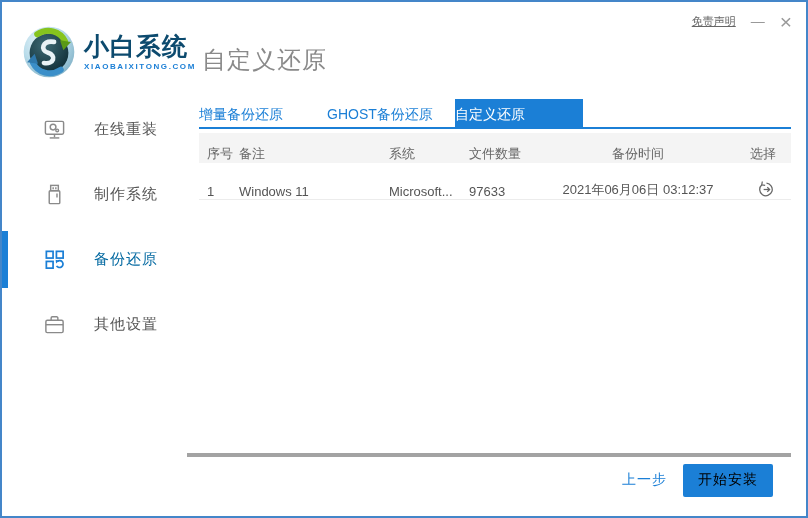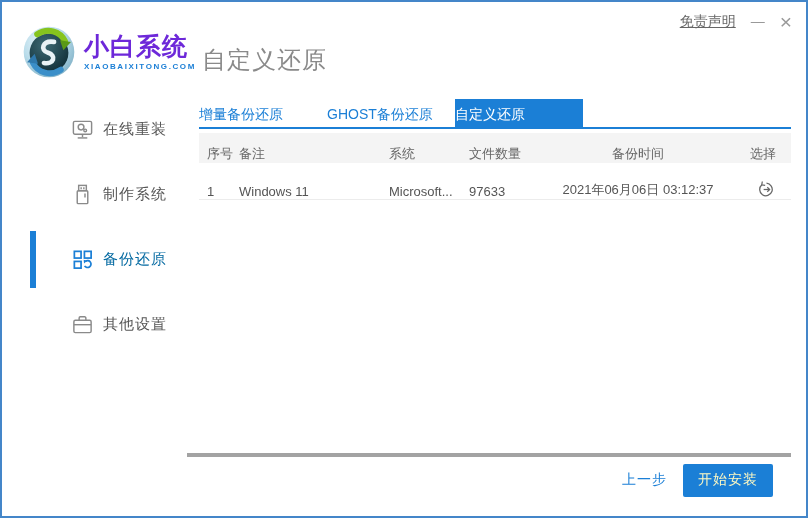--- a/index.html
+++ b/index.html
@@ -12,33 +12,33 @@
     background: #ffffff;
     border: 2px solid #4486c9;
     overflow: hidden;
     box-shadow: 0 1px 2px rgba(0,0,0,.25);
   }
 
   
   .header { position: absolute; left: 0; top: 0; right: 0; height: 97px; background: #fff; }
   .logo { position: absolute; left: 20px; top: 23px; display: flex; align-items: center; gap: 8px; }
   .logo-text { display: flex; flex-direction: column; line-height: 1; }
-  .brand-name { font-size: 25px; font-weight: bold; color: #6d28d9; letter-spacing: 1px; }
+  .brand-name { font-size: 25px; font-weight: bold; color: #0c4a6e; letter-spacing: 1px; }
   .brand-domain { font-size: 8px; color: #1b7fd6; letter-spacing: 1.6px; margin-top: 4px; font-weight: bold; }
   .page-title { position: absolute; left: 200px; top: 42px; font-size: 24px; color: #8a8a8a; letter-spacing: 1px; }
 
   .header-right { position: absolute; top: 9px; right: 14px; display: flex; align-items: center; gap: 15px; }
-  .disclaimer { font-size: 14px; color: #666; text-decoration: underline; cursor: pointer; }
+  .disclaimer { font-size: 11px; color: #666; text-decoration: underline; cursor: pointer; }
   .win-btn { color: #999; cursor: pointer; line-height: 1; }
   .minimize { font-size: 14px; padding-bottom: 2px; }
   .close { font-size: 21px; font-weight: 300; }
 
   
   .sidebar { position: absolute; left: 0; top: 95px; width: 185px; bottom: 0; background: #fff; }
-  .side-item { position: relative; height: 65px; display: flex; align-items: center; padding-left: 40px; gap: 9px; cursor: pointer; margin-left: 28px; }
+  .side-item { position: relative; height: 65px; display: flex; align-items: center; padding-left: 40px; gap: 28px; cursor: pointer; }
   .side-item .label { font-size: 15px; color: #565656; letter-spacing: 1px; }
   .side-item.active .label { color: #0369a1; }
   .side-item.active::before {
     content: ""; position: absolute; left: 0; top: 4px; width: 6px; height: 57px; background: #1b7fd6;
   }
   .side-icon { width: 24px; height: 24px; display: flex; align-items: center; justify-content: center; }
 
   
   .main { position: absolute; left: 197px; top: 97px; right: 15px; bottom: 0; }
   .tabs { display: flex; height: 30px; border-bottom: 2px solid #1b7fd6; }
@@ -59,21 +59,21 @@
 
   
   .footer {
     position: absolute; left: -12px; right: 0; bottom: 13px; height: 50px;
     border-top: 4px solid #a3a3a3;
     display: flex; align-items: center; justify-content: flex-end; gap: 16px;
     padding-right: 18px;
   }
   .back-link { font-size: 14px; color: #1b7fd6; cursor: pointer; letter-spacing: 1px; }
   .install-btn {
-    width: 90px; height: 33px; background: #1b7fd6; color: #fef9c3; border: none;
+    width: 90px; height: 33px; background: #1b7fd6; color: #000000; border: none;
     font-size: 14px; border-radius: 2px; cursor: pointer; letter-spacing: 1px;
     font-family: Liberation Serif, serif;
   }
 </style>
 </head>
 <body>
 
 <div class="window">
 
   <div class="header">

